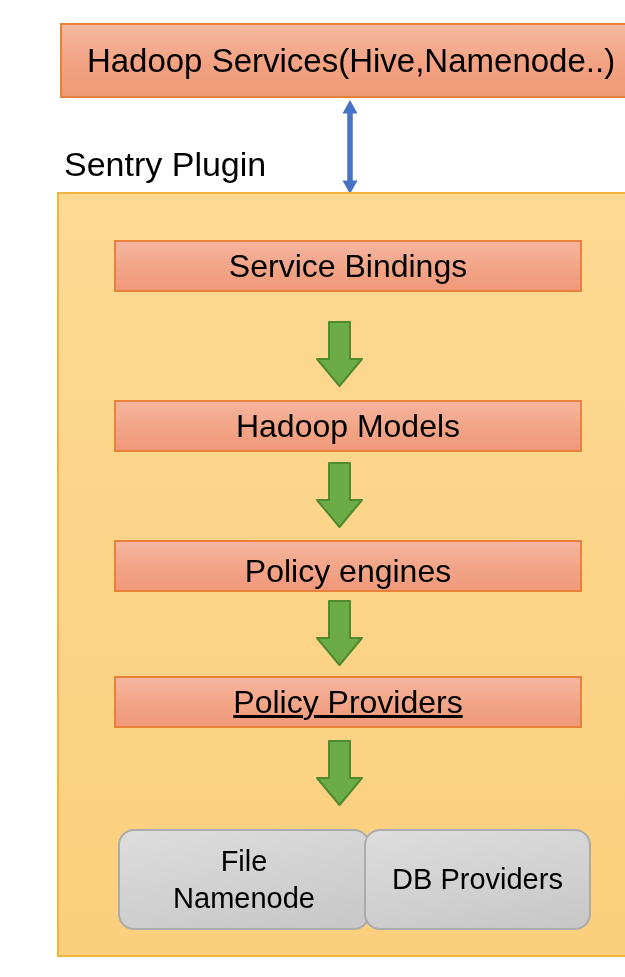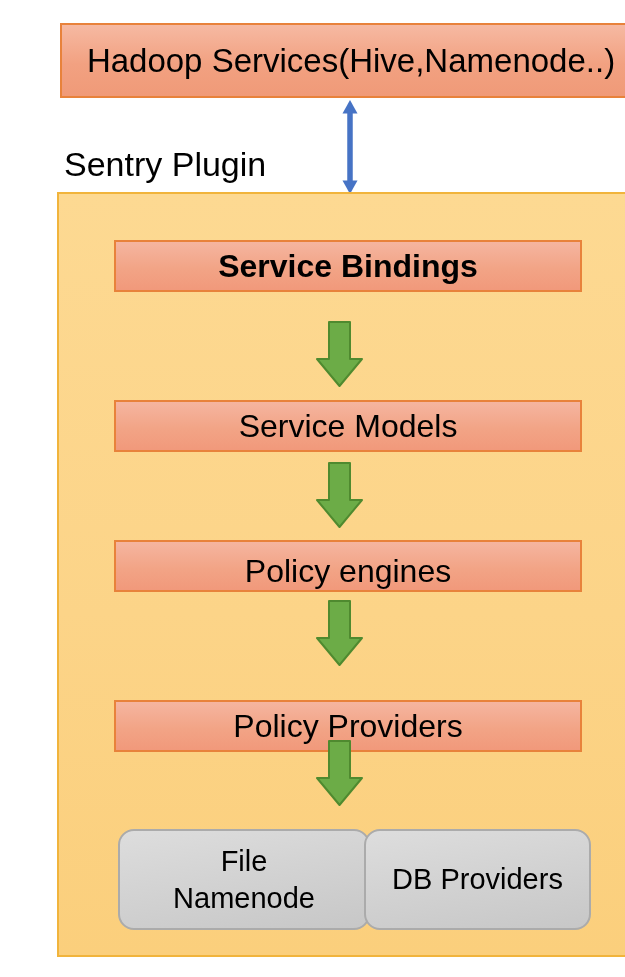--- a/index.html
+++ b/index.html
@@ -56,24 +56,24 @@
   
   .layer-box {
     position: absolute;
     left: 75px;
     width: 468px; height: 52px;
     background: linear-gradient(180deg, #F5B5A0 0%, #F2A486 55%, #F1997B 100%);
     border: 2px solid #E8823B;
     display: flex; align-items: center; justify-content: center;
     font-size: 32px;
   }
-  .layer-1 { top: 240px; font-weight: bold; }
+  .layer-1 { top: 240px; }
   .layer-2 { top: 400px; }
   .layer-3 { top: 540px; align-items: flex-end; }
-  .layer-4 { top: 700px; }
+  .layer-4 { top: 676px; text-decoration: underline; }
 
   
   .flow-arrow {
     position: absolute;
     left: 277px;
     width: 47px; height: 66px;
   }
   .flow-1 { top: 321px; }
   .flow-2 { top: 462px; }
   .flow-3 { top: 600px; }
@@ -112,21 +112,21 @@
   </svg>
 
   <div class="plugin-label">Sentry Plugin</div>
 
   <div class="plugin-container"></div>
 
   <div class="layer-box layer-1">
     <span>Service Bindings</span>
   </div>
   <div class="layer-box layer-2">
-    <span>Service Models</span>
+    <span>Hadoop Models</span>
   </div>
   <div class="layer-box layer-3">
     <span>Policy engines</span>
   </div>
   <div class="layer-box layer-4">
     <span>Policy Providers</span>
   </div>
 
   <svg class="flow-arrow flow-1" viewBox="0 0 47 66" aria-hidden="true">
     <polygon points="13,1 34,1 34,38 46,38 23.5,65 1,38 13,38" fill="#6CAC47" stroke="#4F8A2F" stroke-width="2" stroke-linejoin="round"></polygon>

